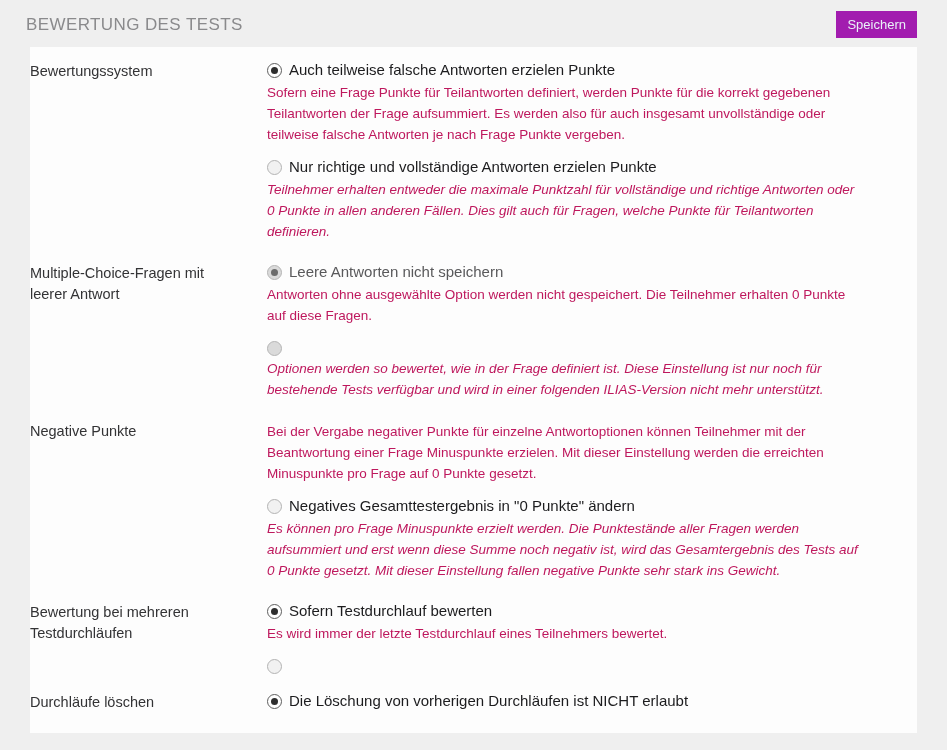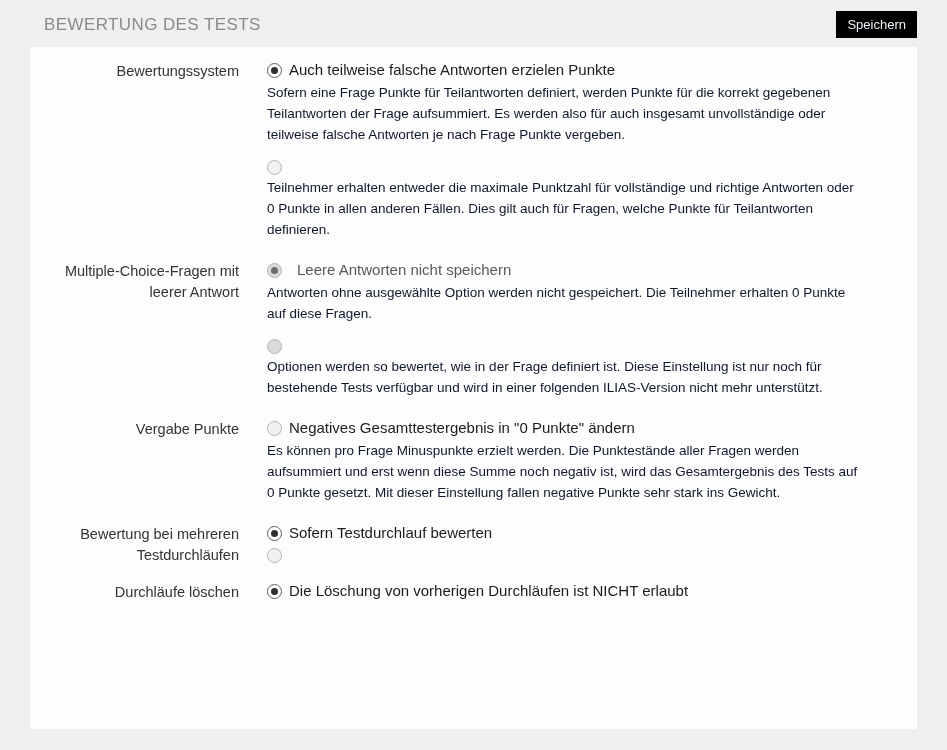--- a/index.html
+++ b/index.html
@@ -4,67 +4,67 @@
 <style>
   html,body { margin:0; padding:0; }
   body {
     width:947px; height:750px;
     background:#efefef;
     font-family:"Liberation Sans", sans-serif;
     overflow:hidden;
   }
   .header {
     display:flex; justify-content:space-between; align-items:center;
-    padding:11px 30px 9px 44px;
+    padding:11px 30px 9px 26px;
   }
   .page-title {
     font-size:17px; color:#8a8a8c; letter-spacing:0.4px;
     font-weight:400;
   }
   .save-btn {
-    background:#000000; color:#e9f1f8;
+    background:#a21caf; color:#e9f1f8;
     font-size:13px; line-height:1;
     padding:7px 11px; border:none; cursor:pointer;
     font-family:"Liberation Sans", sans-serif;
   }
   .panel {
     margin:0 30px; background:#fdfdfd;
     padding:12px 0 6px 0;
     box-sizing:border-box;
     min-height:682px;
   }
   .form-row { display:flex; margin-bottom:14px; }
   .row-label {
     width:237px; flex:none; box-sizing:border-box;
-    text-align:right; padding-right:28px; padding-top:2px;
+    padding-right:28px; padding-top:2px;
     font-size:14.5px; color:#333335; line-height:1.45;
   }
   .row-content { flex:1; padding-right:44px; }
   .option { display:flex; align-items:flex-start; margin:1px 0 2px 0; cursor:pointer; }
   .radio {
     width:13px; height:13px; flex:none;
     border-radius:50%; position:relative;
     border:1px solid #9a9a9a; background:#fff;
     margin:3px 7px 0 0;
   }
   .radio.unchecked { border-color:#b3b3b3; background:#f1f1f1; }
   .radio.checked { border-color:#5e5e5e; }
   .radio.checked::after {
     content:""; position:absolute; left:3px; top:3px; right:3px; bottom:3px;
     border-radius:50%; background:#2e2e2e;
   }
   .radio.disabled { background:#dadada; border-color:#b5b5b5; }
   .radio.disabled.checked::after { background:#6b6b6b; }
   .option-label { font-size:15px; color:#1c1c1e; line-height:1.35; }
-  .option.disabled .option-label { color:#59595b;margin-left:8px; }
+  .option.disabled .option-label { color:#59595b; }
   .help {
-    font-size:13.5px; color:#0f172a; line-height:1.55;
+    font-size:13.5px; color:#be185d; line-height:1.55;
     margin:3px 12px 11px 0;
   }
-  .help.last { margin-bottom:4px; }
+  .help.last { margin-bottom:4px;font-style:italic; }
 </style>
 </head>
 <body>
 
 <div class="header">
   <div class="page-title">BEWERTUNG DES TESTS</div>
   <button class="save-btn">Speichern</button>
 </div>
 
 <div class="panel">
@@ -72,20 +72,21 @@
   <div class="form-row">
     <div class="row-label">Bewertungssystem</div>
     <div class="row-content">
       <div class="option">
         <span class="radio checked"></span>
         <span class="option-label">Auch teilweise falsche Antworten erzielen Punkte</span>
       </div>
       <div class="help">Sofern eine Frage Punkte für Teilantworten definiert, werden Punkte für die korrekt gegebenen Teilantworten der Frage aufsummiert. Es werden also für auch insgesamt unvollständige oder teilweise falsche Antworten je nach Frage Punkte vergeben.</div>
       <div class="option">
         <span class="radio unchecked"></span>
+        <span class="option-label">Nur richtige und vollständige Antworten erzielen Punkte</span>
       </div>
       <div class="help last">Teilnehmer erhalten entweder die maximale Punktzahl für vollständige und richtige Antworten oder 0 Punkte in allen anderen Fällen. Dies gilt auch für Fragen, welche Punkte für Teilantworten definieren.</div>
     </div>
   </div>
 
   <div class="form-row">
     <div class="row-label">Multiple-Choice-Fragen mit leerer Antwort</div>
     <div class="row-content">
       <div class="option disabled">
         <span class="radio checked disabled"></span>
@@ -93,37 +94,39 @@
       </div>
       <div class="help">Antworten ohne ausgewählte Option werden nicht gespeichert. Die Teilnehmer erhalten 0 Punkte auf diese Fragen.</div>
       <div class="option disabled">
         <span class="radio unchecked disabled"></span>
       </div>
       <div class="help last">Optionen werden so bewertet, wie in der Frage definiert ist. Diese Einstellung ist nur noch für bestehende Tests verfügbar und wird in einer folgenden ILIAS-Version nicht mehr unterstützt.</div>
     </div>
   </div>
 
   <div class="form-row">
-    <div class="row-label">Vergabe Punkte</div>
+    <div class="row-label">Negative Punkte</div>
     <div class="row-content">
+      <div class="help">Bei der Vergabe negativer Punkte für einzelne Antwortoptionen können Teilnehmer mit der Beantwortung einer Frage Minuspunkte erzielen. Mit dieser Einstellung werden die erreichten Minuspunkte pro Frage auf 0 Punkte gesetzt.</div>
       <div class="option">
         <span class="radio unchecked"></span>
         <span class="option-label">Negatives Gesamttestergebnis in "0 Punkte" ändern</span>
       </div>
       <div class="help last">Es können pro Frage Minuspunkte erzielt werden. Die Punktestände aller Fragen werden aufsummiert und erst wenn diese Summe noch negativ ist, wird das Gesamtergebnis des Tests auf 0 Punkte gesetzt. Mit dieser Einstellung fallen negative Punkte sehr stark ins Gewicht.</div>
     </div>
   </div>
 
   <div class="form-row">
     <div class="row-label">Bewertung bei mehreren Testdurchläufen</div>
     <div class="row-content">
       <div class="option">
         <span class="radio checked"></span>
         <span class="option-label">Sofern Testdurchlauf bewerten</span>
       </div>
+      <div class="help">Es wird immer der letzte Testdurchlauf eines Teilnehmers bewertet.</div>
       <div class="option">
         <span class="radio unchecked"></span>
       </div>
     </div>
   </div>
 
   <div class="form-row">
     <div class="row-label">Durchläufe löschen</div>
     <div class="row-content">
       <div class="option">

